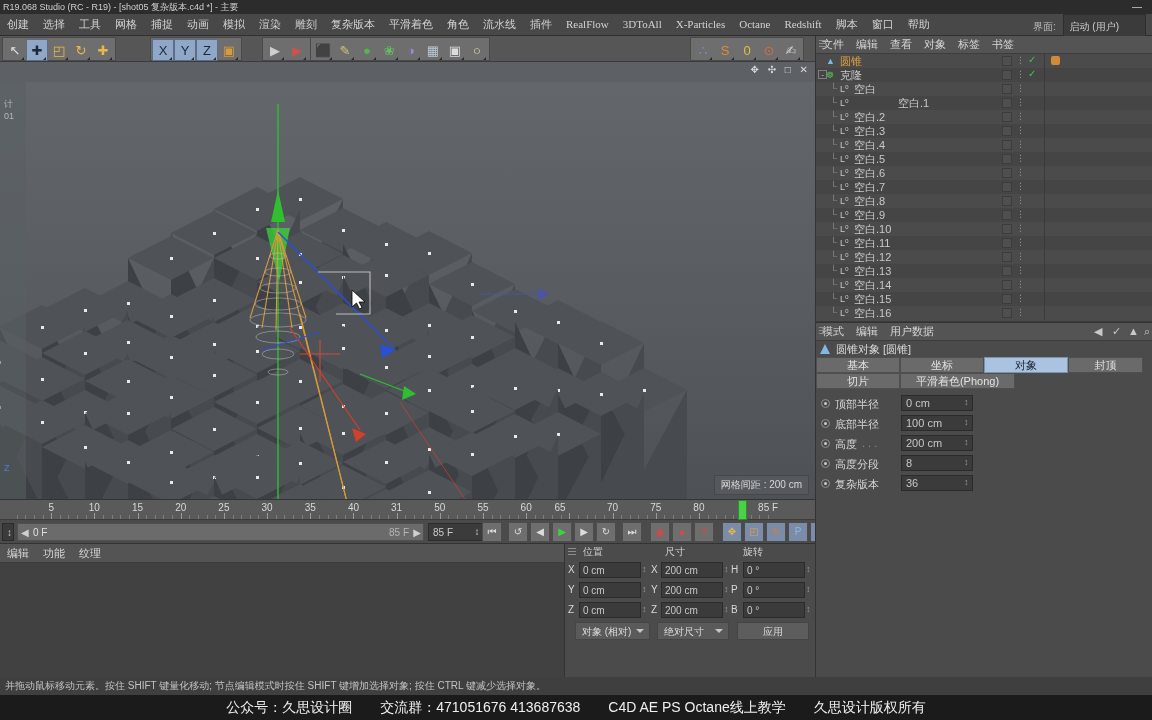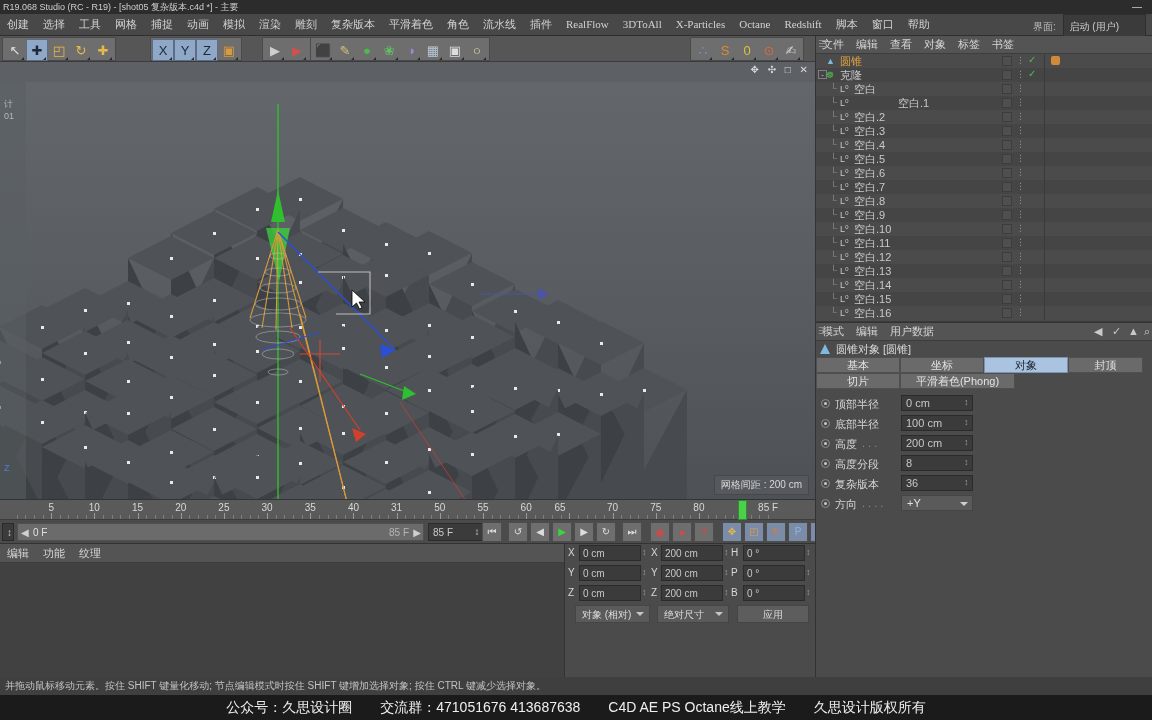--- a/index.html
+++ b/index.html
@@ -1017,20 +1017,26 @@
 <div id="matpanel">
   <div id="matmenu">
       <div class="mmi">编辑</div>
       <div class="mmi">功能</div>
       <div class="mmi">纹理</div>
     </div>
   <div id="matbody"></div>
 </div>
 
 <div id="coordpanel">
+  <div id="coordhdr">
+    <span class="grip"></span>
+  <span class="ch" style="left: 18px;">位置</span>
+      <span class="ch" style="left: 100px;">尺寸</span>
+      <span class="ch" style="left: 178px;">旋转</span>
+    </div>
   <div id="coordbody">
       <div class="crow">
         <span class="clab" style="left: 3px;">X</span>
         <div class="cfield" style="left: 14px; width: 62px;">0 cm</div>
         <span class="cspin" style="left: 77px;">↕</span>
         <span class="clab" style="left: 86px;">X</span>
         <div class="cfield" style="left: 96px; width: 62px;">200 cm</div>
         <span class="cspin" style="left: 159px;">↕</span>
         <span class="clab" style="left: 166px;">H</span>
         <div class="cfield" style="left: 178px; width: 62px;">0 °</div>
@@ -1318,22 +1324,14 @@
         <span class="pspin">↕</span>
       </div>
       <div class="prow">
         <span class="rad">
           <i></i>
         </span>
         <span class="plab">复杂版本</span>
         <div class="pfield">36</div>
         <span class="pspin">↕</span>
       </div>
-      <div class="prow">
-        <span class="rad">
-          <i></i>
-        </span>
-        <span class="plab">方向</span>
-        <span class="pdots" style="left: 46px;">. . . .</span>
-        <div class="pdrop">+Y<span class="ar"></span></div>
-      </div>
     </div>
 </div>
 
 </body></html>

